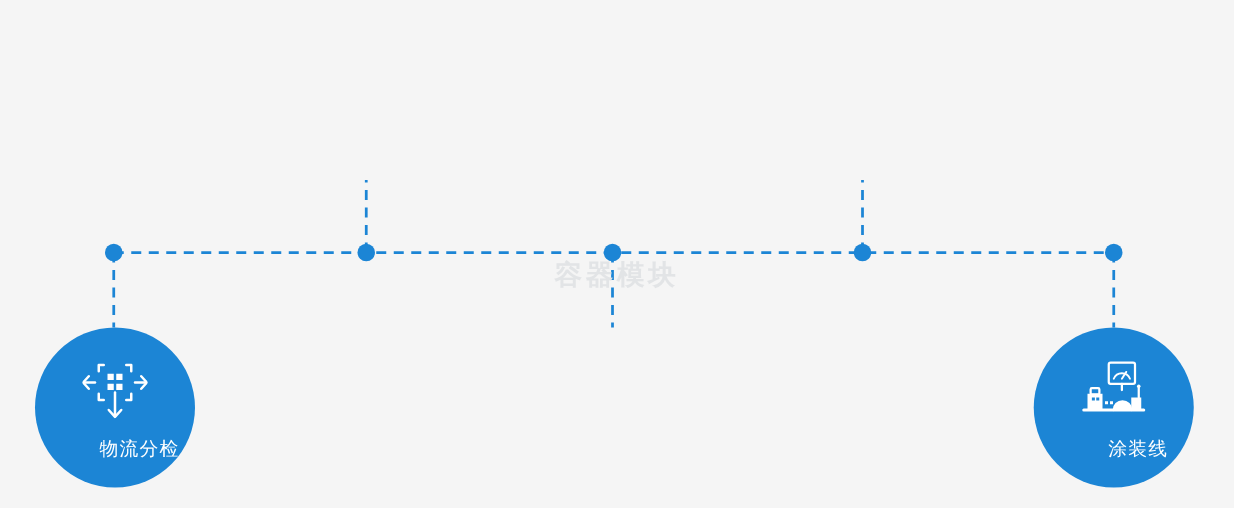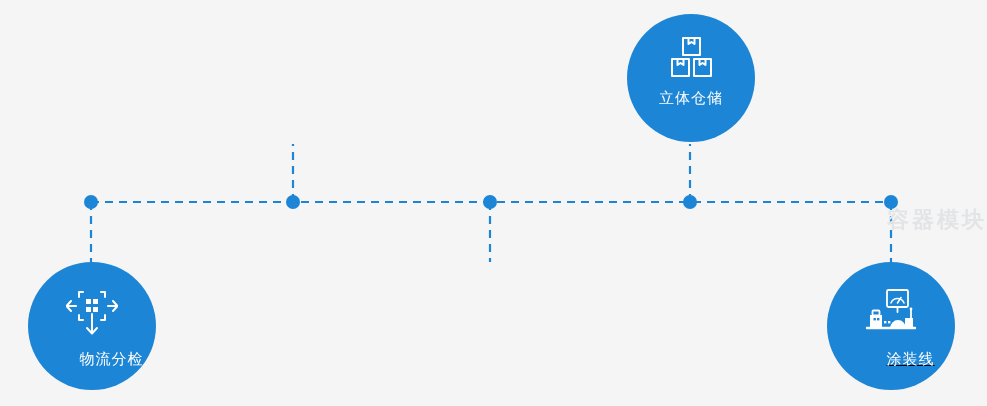--- a/index.html
+++ b/index.html
@@ -24,21 +24,21 @@
     left: 0;
     top: 0;
     width: 987px;
     height: 406px;
   }
   .watermark {
     position: absolute;
     left: 0;
     top: 205px;
     width: 987px;
-    text-align: right;
+    text-align: center;
     font-size: 22px;
     letter-spacing: 3px;
     color: #e2e4e6;
     font-weight: 600;
     user-select: none;
     pointer-events: none;
   }
   .node-circle {
     position: absolute;
     width: 128px;
@@ -93,38 +93,20 @@
     <circle cx="91" cy="202" r="7" fill="#1c85d5"></circle>
     <circle cx="293" cy="202" r="7" fill="#1c85d5"></circle>
     <circle cx="490" cy="202" r="7" fill="#1c85d5"></circle>
     <circle cx="690" cy="202" r="7" fill="#1c85d5"></circle>
     <circle cx="891" cy="202" r="7" fill="#1c85d5"></circle>
   </svg>
 
   <div class="watermark">容器模块</div>
 
 
-  <div class="node-circle" style="left:627px; top:14px;">
-    <span class="node-icon">
-      <svg viewBox="0 0 52 48" width="52" height="48" xmlns="http://www.w3.org/2000/svg">
-        <g fill="none" stroke="#ffffff" stroke-width="2" stroke-linejoin="round">
-
-          <rect x="18" y="4" width="17" height="17"></rect>
-          <path d="M23.5 4 L23.5 10 L26.5 8 L29.5 10 L29.5 4"></path>
-
-          <rect x="7" y="25" width="17" height="17"></rect>
-          <path d="M12.5 25 L12.5 31 L15.5 29 L18.5 31 L18.5 25"></path>
-
-          <rect x="29" y="25" width="17" height="17"></rect>
-          <path d="M34.5 25 L34.5 31 L37.5 29 L40.5 31 L40.5 25"></path>
-        </g>
-      </svg>
-    </span>
-    <span class="node-label">立体仓储</span>
-  </div>
 
   <div class="node-circle bottom" style="left:28px; top:262px;">
     <span class="node-icon">
       <svg viewBox="0 0 52 48" width="52" height="48" xmlns="http://www.w3.org/2000/svg">
         <g fill="none" stroke="#ffffff" stroke-width="2" stroke-linecap="round" stroke-linejoin="round">
 
           <path d="M17 4 L13 4 L13 9"></path>
           <path d="M35 4 L39 4 L39 9"></path>
           <path d="M13 27 L13 32 L17 32"></path>
           <path d="M39 27 L39 32 L35 32"></path>
@@ -142,21 +124,21 @@
 
           <line x1="26" y1="26" x2="26" y2="45"></line>
           <path d="M21 40 L26 45.5 L31 40"></path>
         </g>
       </svg>
     </span>
     <span class="node-label">物流分检</span>
   </div>
 
 
-  <div class="node-circle bottom" style="left:827px; top:262px;text-decoration:underline;">
+  <div class="node-circle bottom" style="left:827px; top:262px;">
     <span class="node-icon">
       <svg viewBox="0 0 52 48" width="52" height="48" xmlns="http://www.w3.org/2000/svg">
         <g fill="none" stroke="#ffffff" stroke-width="1.8" stroke-linejoin="round" stroke-linecap="round">
 
           <rect x="22" y="2" width="21" height="17" rx="1.5"></rect>
           <path d="M26 15 A7 7 0 0 1 39 15" stroke-width="1.5"></path>
           <line x1="32.5" y1="15" x2="36" y2="9.5" stroke-width="1.5"></line>
           <line x1="32.5" y1="19" x2="32.5" y2="24"></line>
 
           <line x1="2" y1="40" x2="50" y2="40" stroke-width="2.4"></line>

